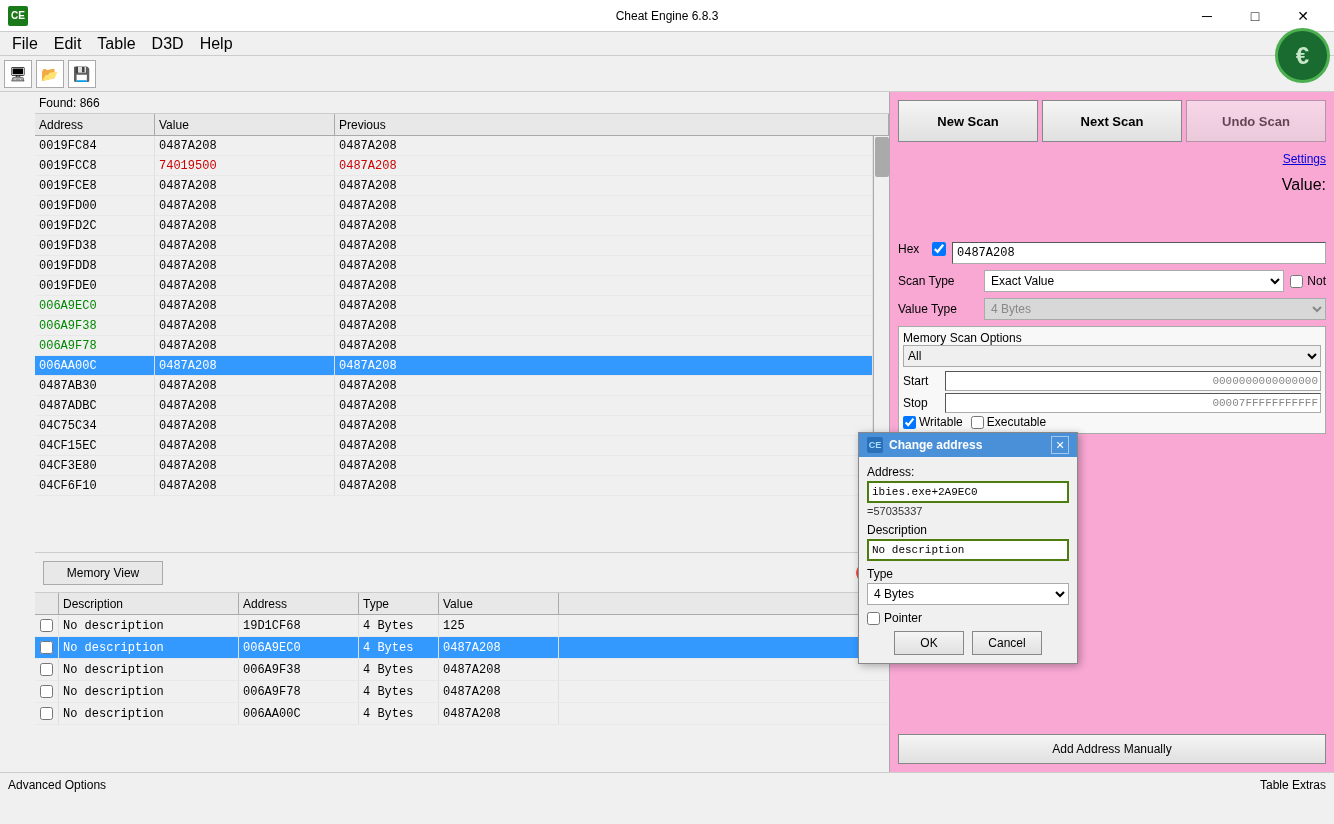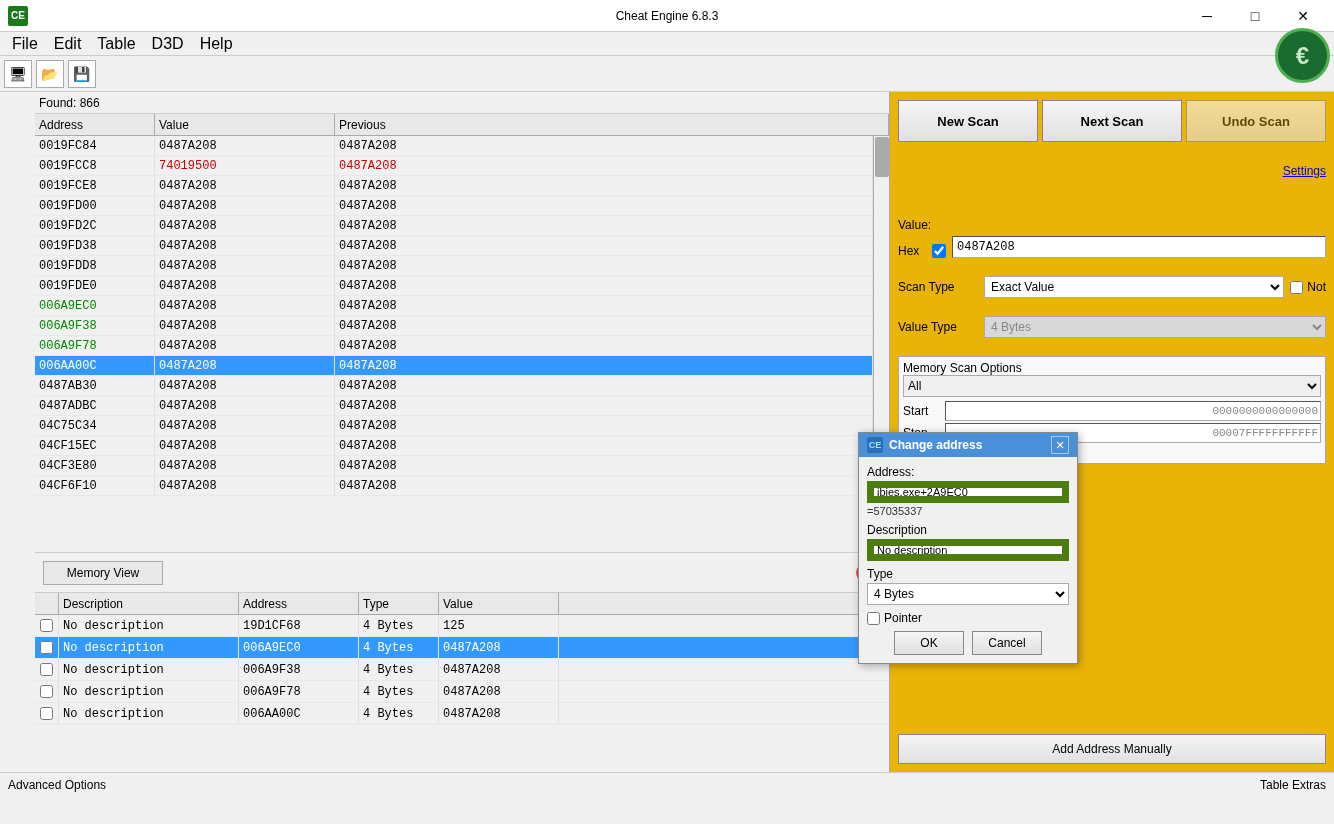--- a/index.html
+++ b/index.html
@@ -253,24 +253,24 @@
       overflow: hidden;
     }
     .checkbox-cell {
       display: flex; align-items: center; justify-content: center;
     }
 
     
     .right-panel {
       flex: 1;
       padding: 8px;
-      background: #eab308;
+      background: #f9a8d4;
       display: flex;
       flex-direction: column;
-      gap: 18px;
+      gap: 6px;
       overflow: hidden;
     }
 
     .scan-buttons {
       display: flex;
       gap: 4px;
     }
     .scan-btn {
       flex: 1;
       height: 42px;
@@ -280,25 +280,26 @@
       cursor: pointer;
       background: linear-gradient(to bottom, #f5f5f5, #e0e0e0);
     }
     .scan-btn.undo { opacity: 0.6; }
 
     .value-section {
       display: flex;
       flex-direction: column;
       gap: 4px;
     }
-    .value-label { font-size: 12px; text-align: left; margin-top: 18px; }
+    .value-label { font-size: 16px; text-align: right; }
     .hex-row {
       display: flex;
-      align-items: flex-end;
+      align-items: flex-start;
       gap: 6px;
+      margin-top: 44px;
     }
     .hex-label { font-size: 12px; width: 28px; }
     .hex-checkbox { width: 14px; height: 14px; }
     .value-input {
       flex: 1;
       height: 22px;
       border: 1px inset #aaa;
       background: #fff;
       padding: 0 4px;
       font-size: 12px;
@@ -450,24 +451,24 @@
       gap: 6px;
     }
     .dialog-row {
       display: flex;
       flex-direction: column;
       gap: 2px;
     }
     .dialog-label { font-size: 12px; }
     .dialog-input {
       height: 22px;
-      border: 7px solid #4d7c0f;
+      border: 2px solid #4d7c0f;
       background: #fff;
       font-size: 11px;
-      font-family: Liberation Sans, sans-serif;
+      font-family: Liberation Mono, monospace;
       padding: 0 3px;
     }
     .dialog-type-select {
       height: 22px;
       border: 1px solid #aaa;
       background: #fff;
       font-size: 12px;
       padding: 0 2px;
       width: 100%;
     }

